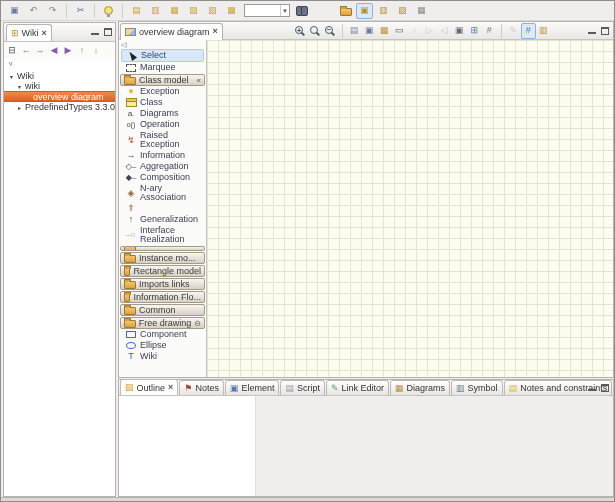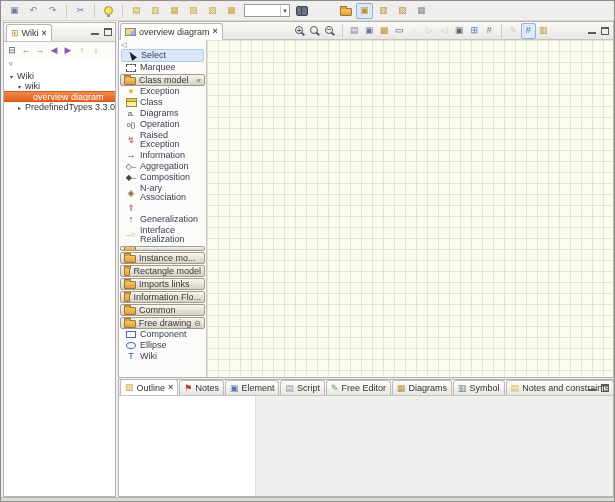--- a/index.html
+++ b/index.html
@@ -457,21 +457,21 @@
         <div class="btab">
           <span class="ic" style="color: rgb(85, 119, 170);">▣</span>
           <span>Element</span>
         </div>
         <div class="btab">
           <span class="ic" style="color: rgb(153, 153, 170);">▤</span>
           <span>Script</span>
         </div>
         <div class="btab">
           <span class="ic" style="color: rgb(90, 154, 74);">✎</span>
-          <span>Free Editor</span>
+          <span>Link Editor</span>
         </div>
         <div class="btab">
           <span class="ic" style="color: rgb(184, 144, 60);">▦</span>
           <span>Diagrams</span>
         </div>
         <div class="btab">
           <span class="ic" style="color: rgb(102, 119, 136);">▥</span>
           <span>Symbol</span>
         </div>
         <div class="btab">

